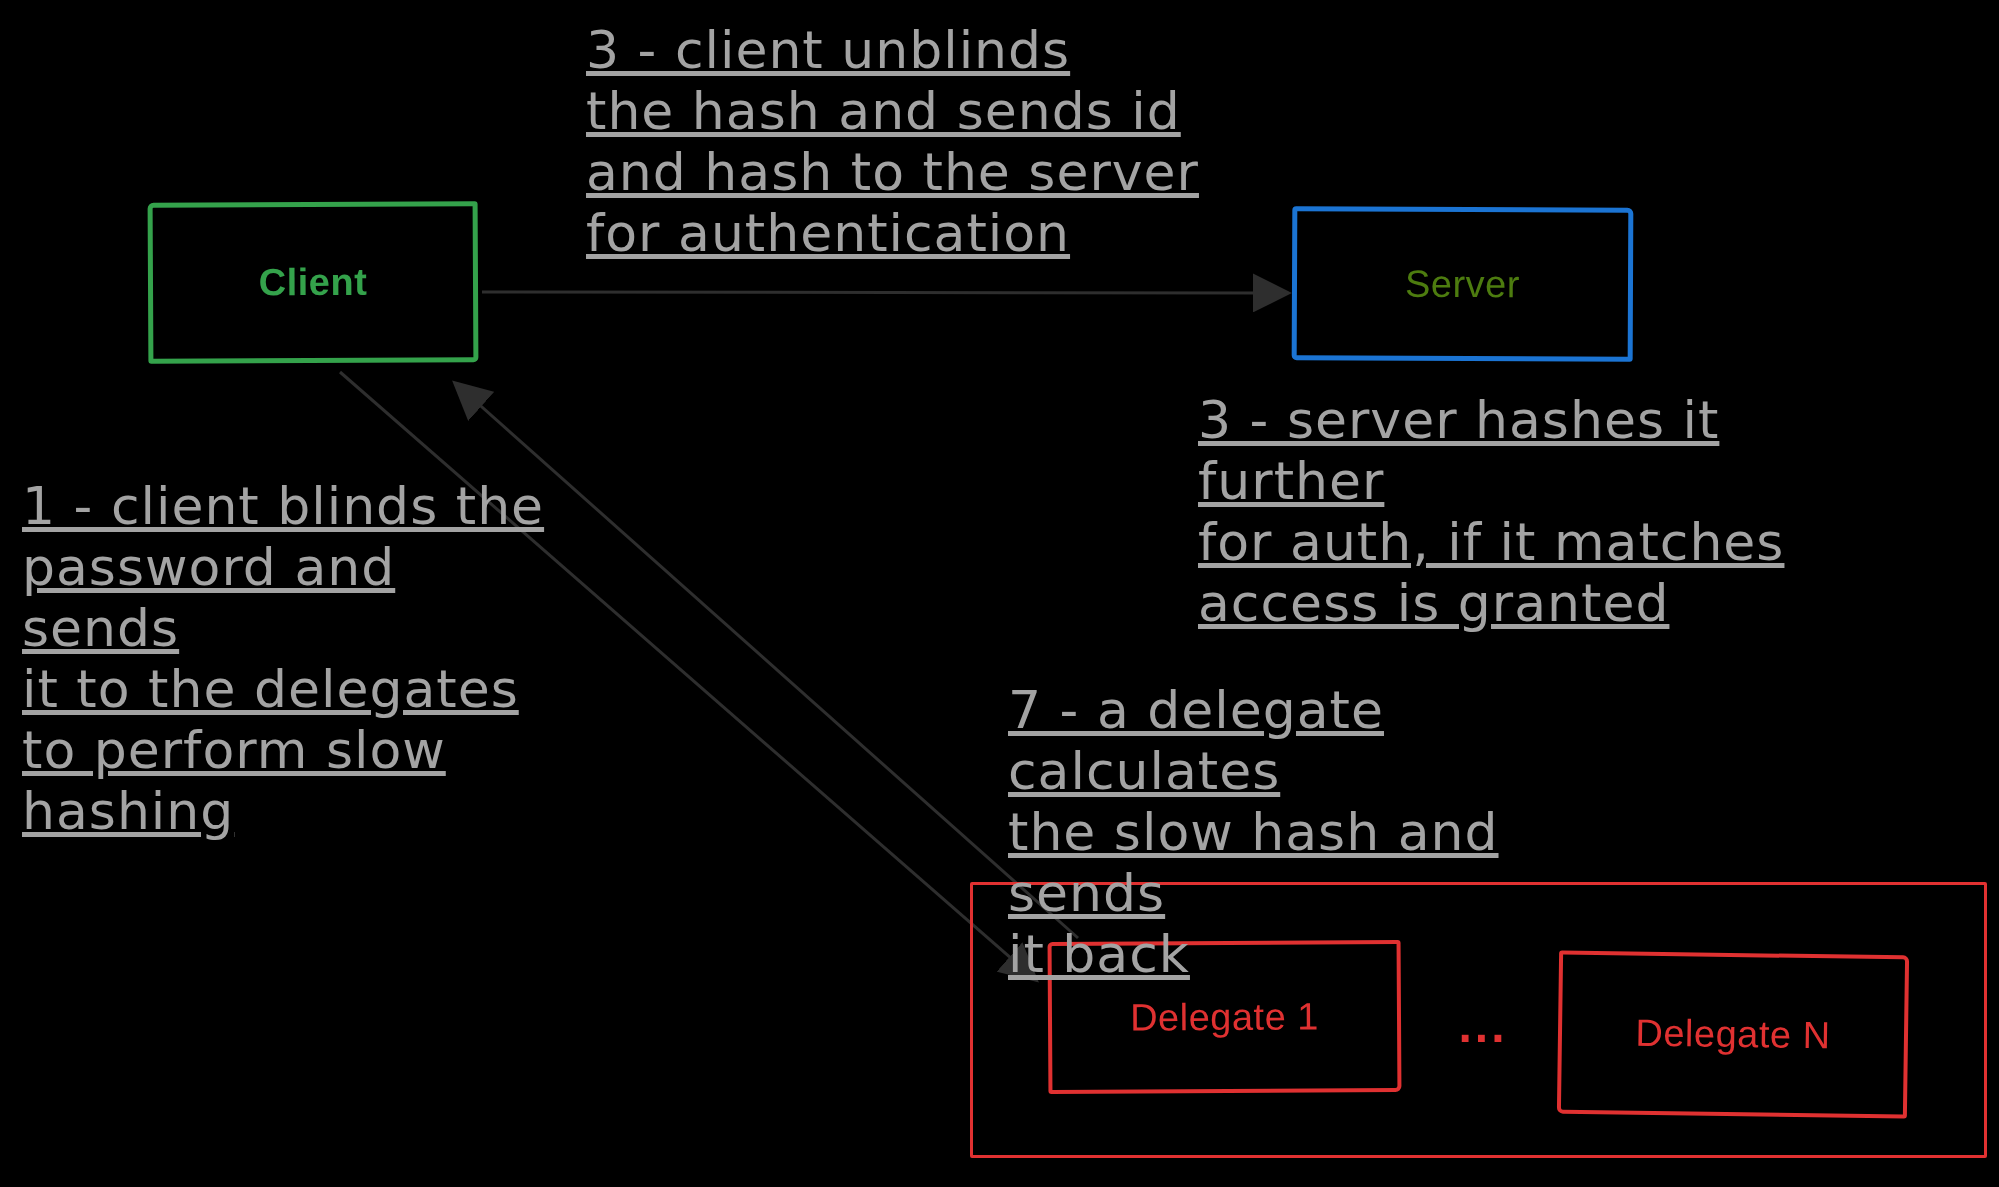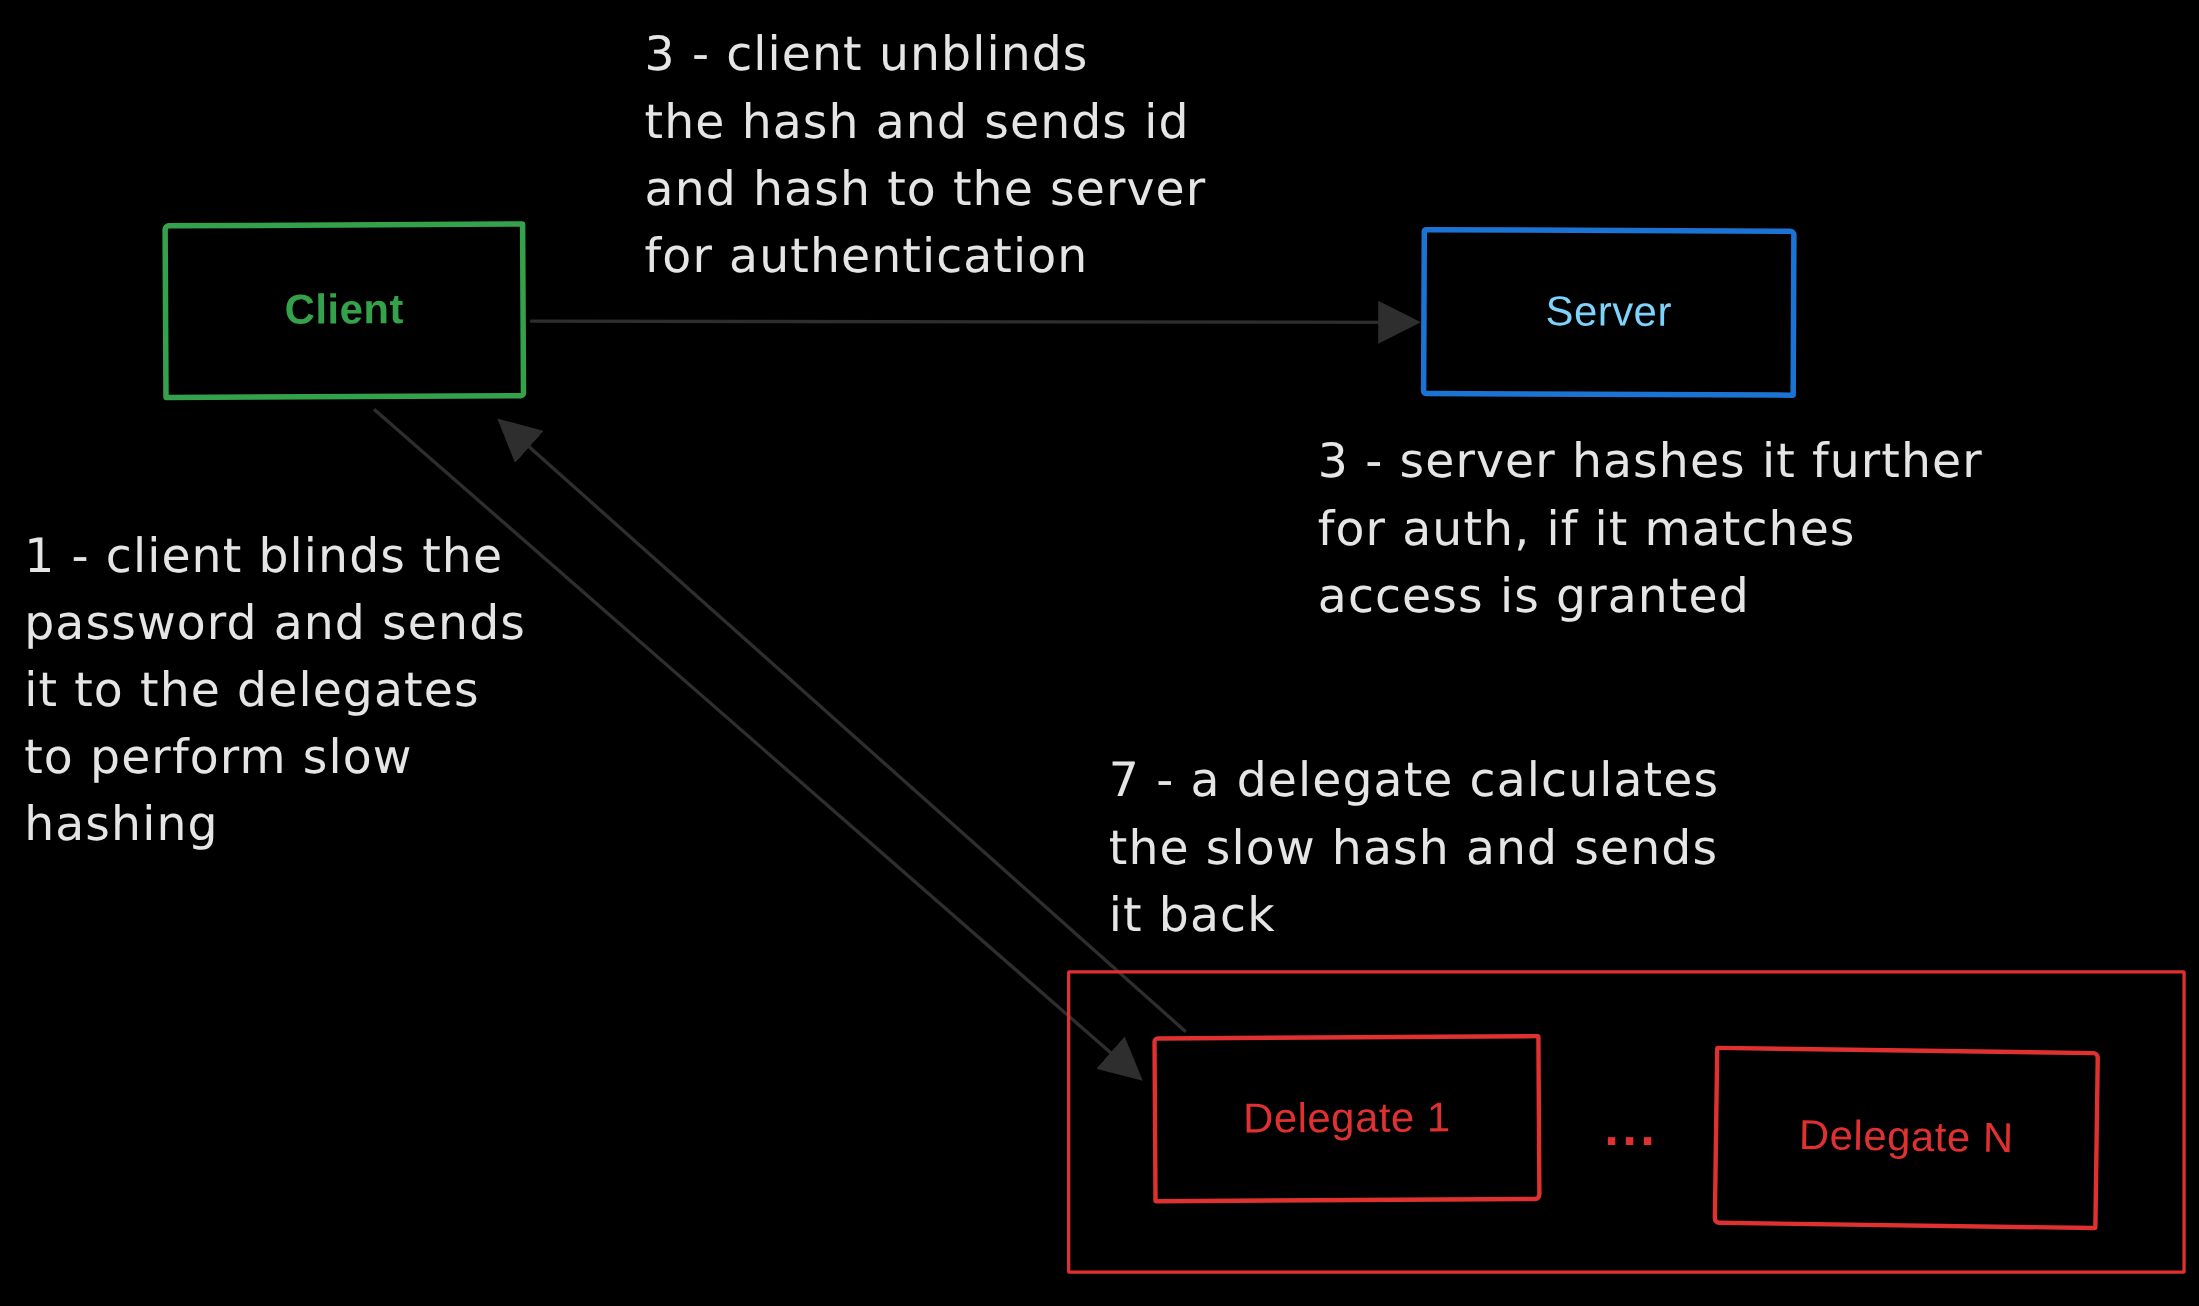--- a/index.html
+++ b/index.html
@@ -40,21 +40,21 @@
     border-radius: 6px 3px 5px 3px;
     transform: rotate(-0.3deg);
   }
   .box-client .label { color: #34a24b; font-weight: bold; }
   .box-server {
     left: 1292px; top: 207px; width: 341px; height: 154px;
     border: 5px solid #1b74d3;
     border-radius: 4px 6px 3px 5px;
     transform: rotate(0.25deg);
   }
-  .box-server .label { color: #7dd3fc; text-align: center; }
+  .box-server .label { color: #4d7c0f; text-align: center; }
   .box-delegates-container {
     left: 970px; top: 882px; width: 1017px; height: 276px;
     border: 3px solid #e03131;
     border-radius: 2px;
   }
   .box-delegate-1 {
     left: 1048px; top: 941px; width: 353px; height: 152px;
     border: 4px solid #e03131;
     border-radius: 5px 3px 6px 3px;
     transform: rotate(-0.35deg);
@@ -73,25 +73,26 @@
     color: #e03131;
     font-size: 48px;
     font-weight: bold;
     letter-spacing: 3px;
     text-align: center;
     font-family: "Liberation Sans", sans-serif;
   }
   .note {
     position: absolute;
     white-space: pre-line;
-    color: #e5e5e5;
+    color: #a3a3a3;
     font-family: "DejaVu Sans", cursive;
-    font-size: 43px;
+    font-size: 52px;
     line-height: 61px;
     letter-spacing: 1px;
+    text-decoration: underline;
   }
   .note-step3 { left: 586px; top: 20px;  width: 620px; }
   .note-step4 { left: 1198px; top: 390px; width: 700px; }
   .note-step1 { left: 22px;  top: 476px; width: 540px; }
   .note-step2 { left: 1008px; top: 680px; width: 640px; }
 </style>
 </head>
 <body>
 
 <div class="canvas">

